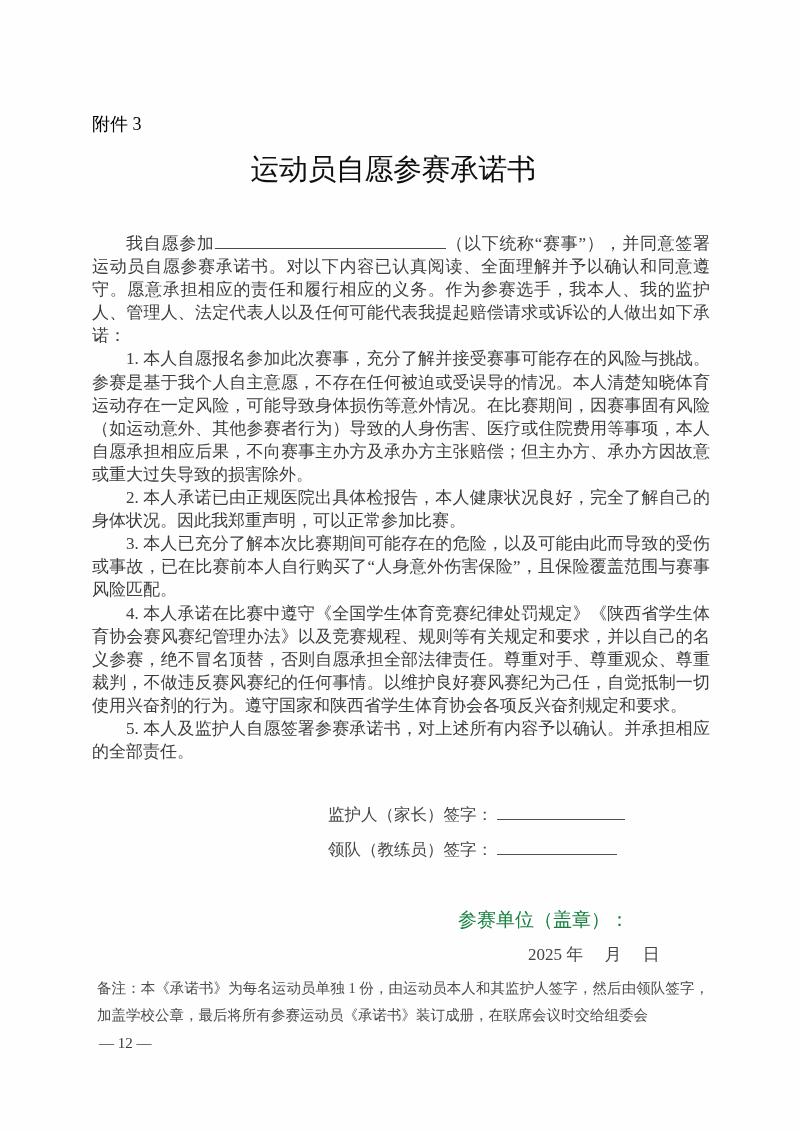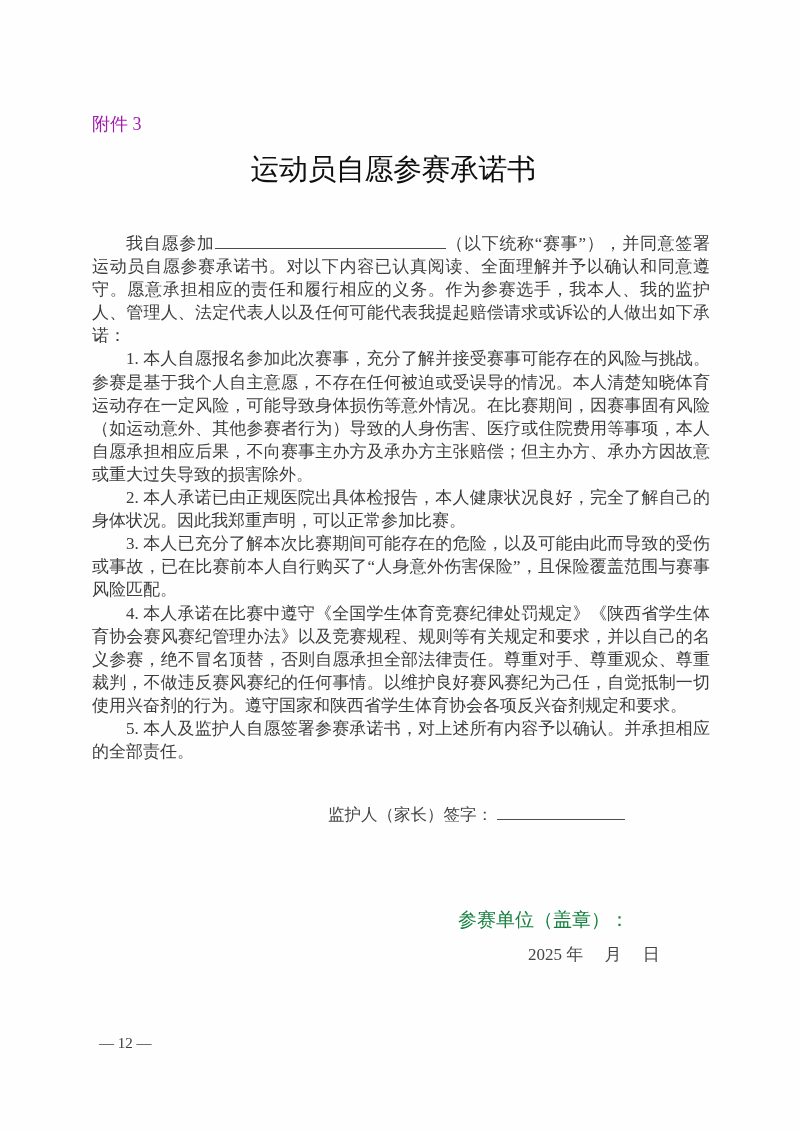--- a/index.html
+++ b/index.html
@@ -14,21 +14,21 @@
     background: #fefefe;
     overflow: hidden;
     color: #3d3d3d;
   }
   .attachment {
     position: absolute;
     left: 92px;
     top: 112px;
     font-size: 18px;
     line-height: 24px;
-    color: #a21caf;
+    color: #000000;
     text-align: right;
   }
   .title {
     position: absolute;
     left: 92px;
     top: 150px;
     width: 618px;
     margin: 0;
     padding-right: 16px;
     box-sizing: border-box;
@@ -137,22 +137,26 @@
     <p class="para">2. 本人承诺已由正规医院出具体检报告，本人健康状况良好，完全了解自己的身体状况。因此我郑重声明，可以正常参加比赛。</p>
     <p class="para">3. 本人已充分了解本次比赛期间可能存在的危险，以及可能由此而导致的受伤或事故，已在比赛前本人自行购买了“人身意外伤害保险”，且保险覆盖范围与赛事风险匹配。</p>
     <p class="para">4. 本人承诺在比赛中遵守《全国学生体育竞赛纪律处罚规定》《陕西省学生体育协会赛风赛纪管理办法》以及竞赛规程、规则等有关规定和要求，并以自己的名义参赛，绝不冒名顶替，否则自愿承担全部法律责任。尊重对手、尊重观众、尊重裁判，不做违反赛风赛纪的任何事情。以维护良好赛风赛纪为己任，自觉抵制一切使用兴奋剂的行为。遵守国家和陕西省学生体育协会各项反兴奋剂规定和要求。</p>
     <p class="para">5. 本人及监护人自愿签署参赛承诺书，对上述所有内容予以确认。并承担相应的全部责任。</p>
   </div>
 
   <div class="signature-block">
     <div class="sig-row">
       <span>监护人（家长）签字：</span><span class="sig-line w2"></span>
     </div>
+    <div class="sig-row">
+      <span>领队（教练员）签字：</span><span class="sig-line w3"></span>
+    </div>
   </div>
 
   <div class="seal-label">参赛单位（盖章）：</div>
 
   <div class="date-line">2025 年　 月　 日</div>
 
+  <div class="note">备注：本《承诺书》为每名运动员单独 1 份，由运动员本人和其监护人签字，然后由领队签字，加盖学校公章，最后将所有参赛运动员《承诺书》装订成册，在联席会议时交给组委会</div>
 
   <div class="page-number">— 12 —</div>
 
 </div>
 
 </body></html>

